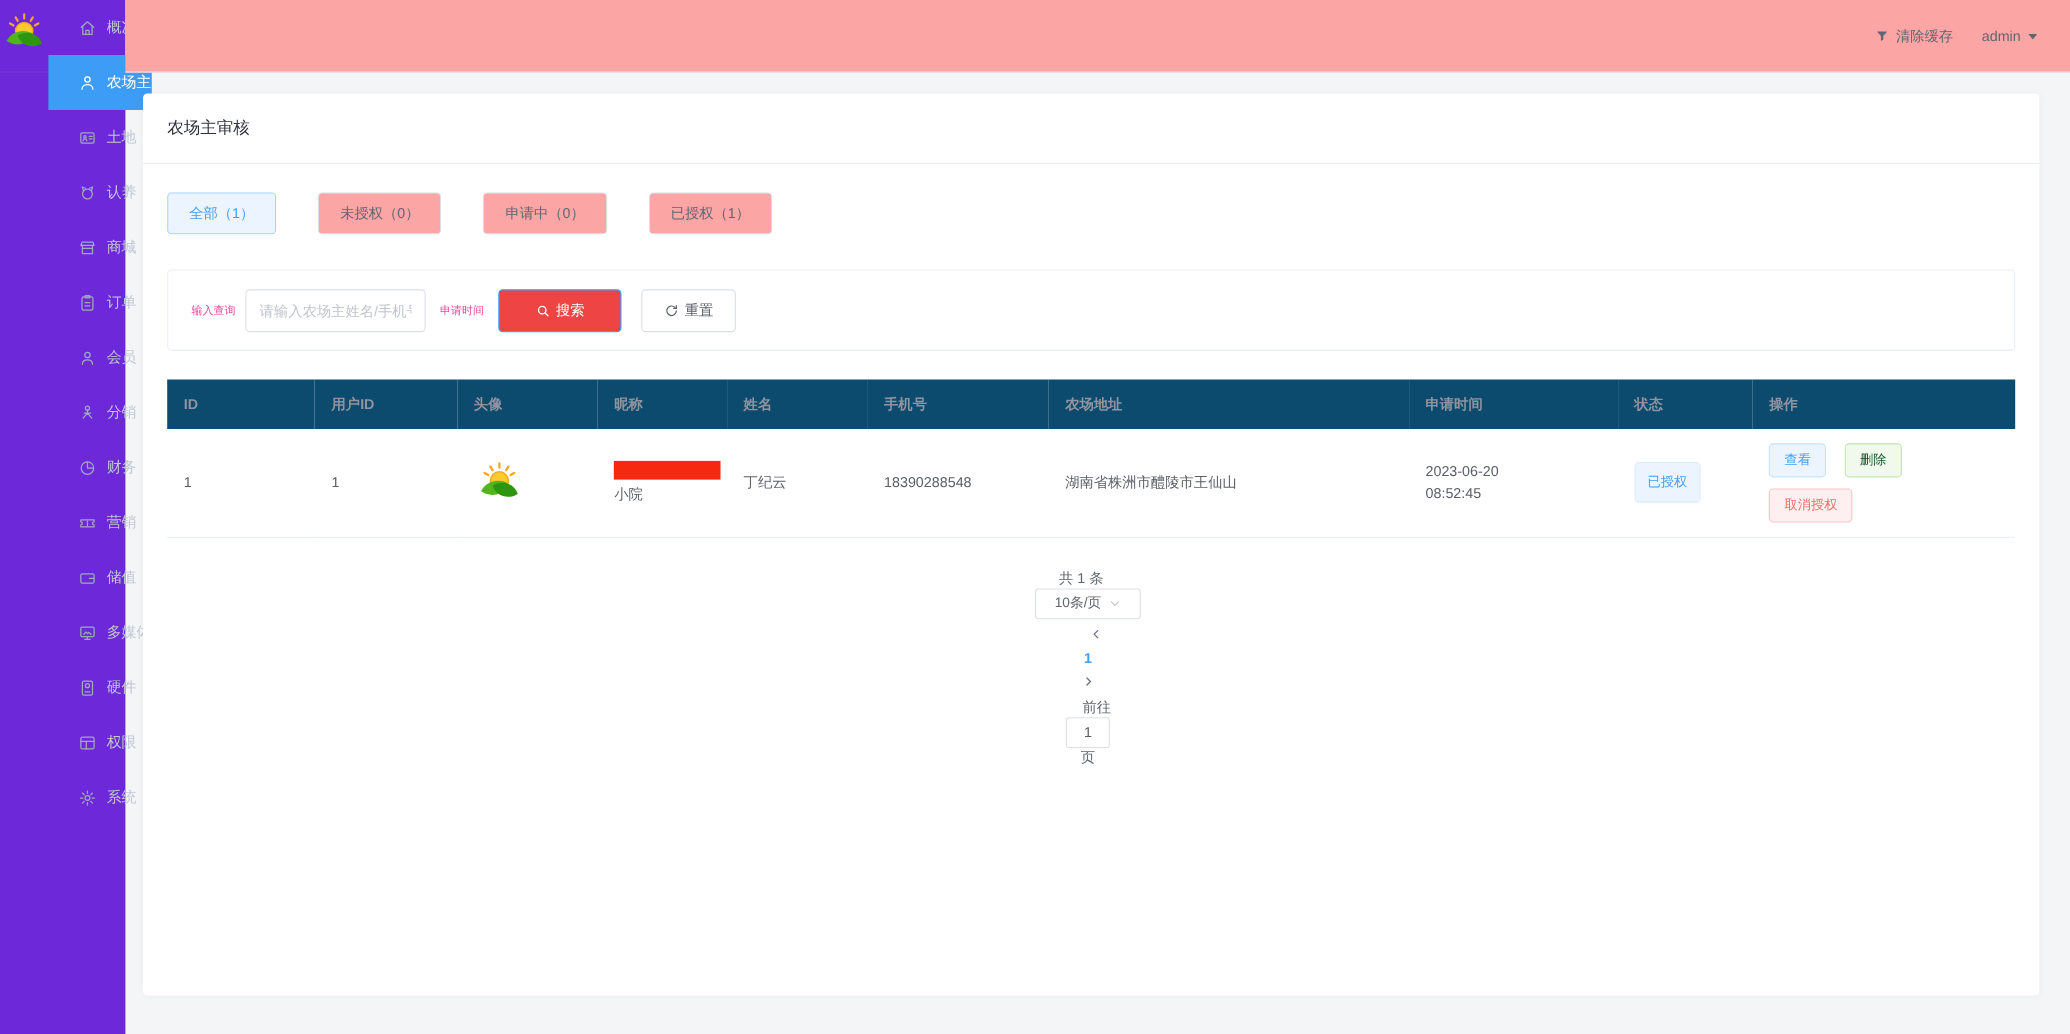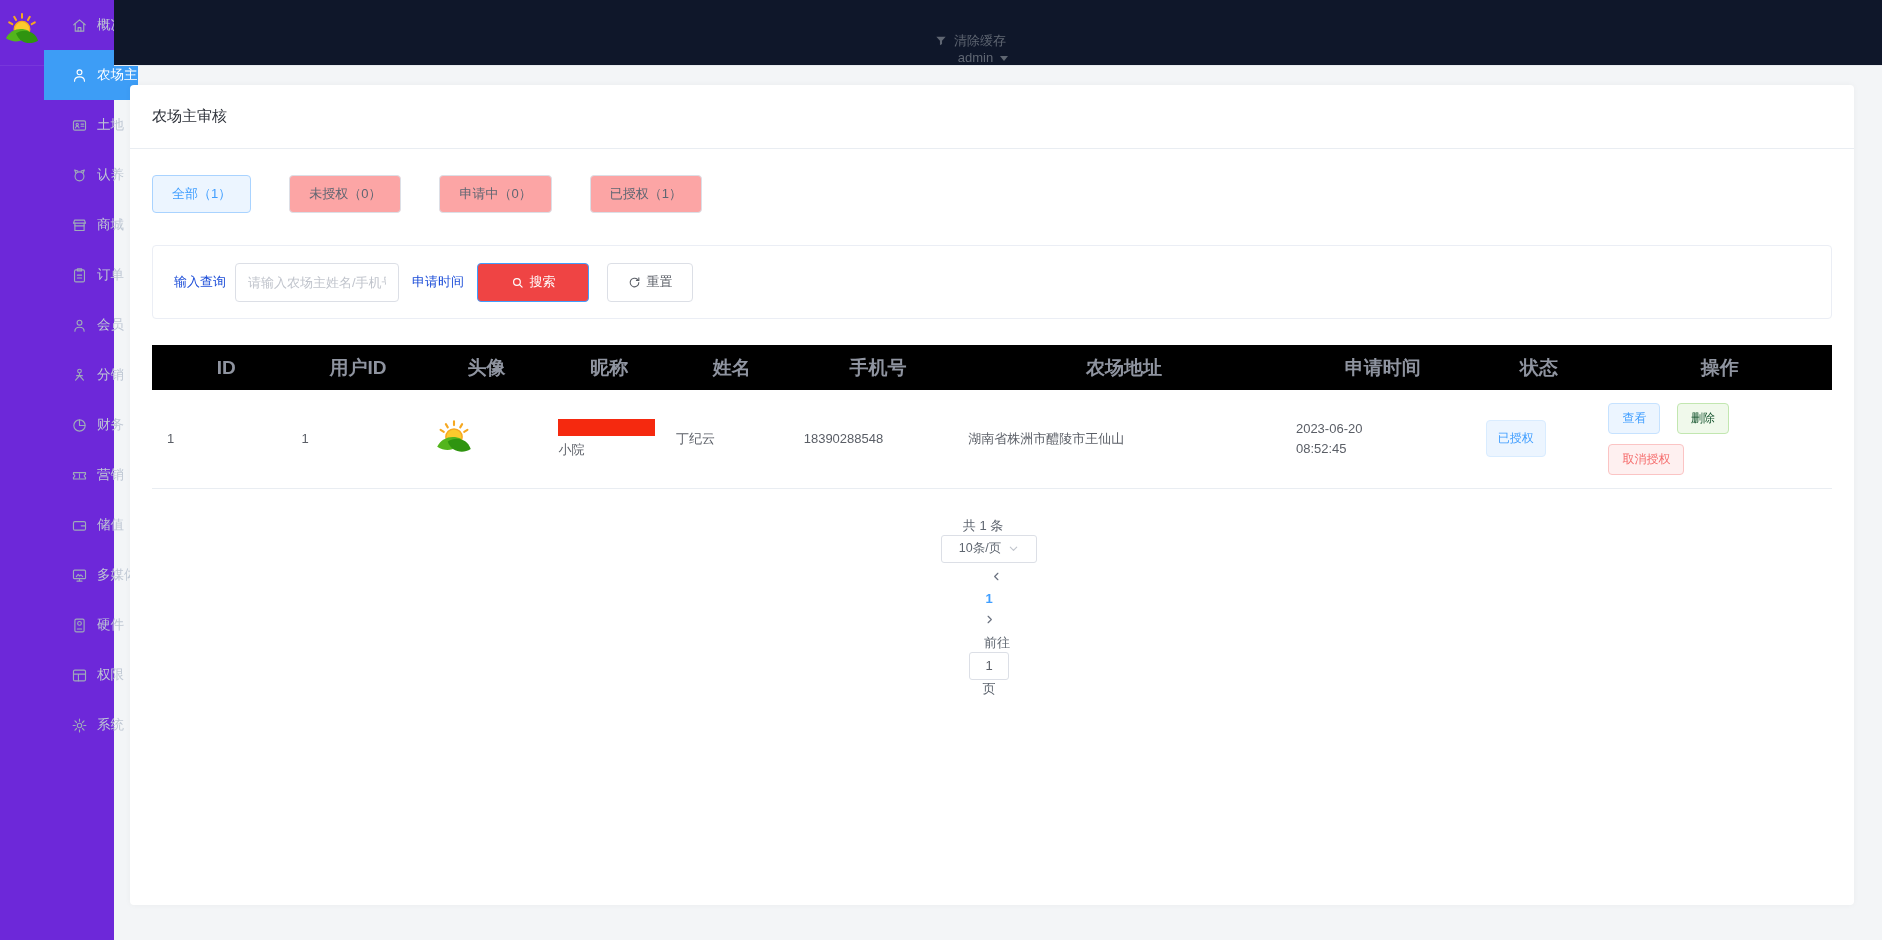--- a/index.html
+++ b/index.html
@@ -12,55 +12,55 @@
   .side-nav{flex:1;}
   .side-item{height:50px;display:flex;align-items:center;padding-left:27px;cursor:pointer;color:#bfc8d4;}
   .side-item .sicon{width:17px;height:17px;display:flex;align-items:center;color:#9fabb9;flex-shrink:0;}
   .side-item .sicon svg{width:17px;height:17px;}
   .side-item .slabel{font-size:13.5px;margin-left:9px;white-space:nowrap;}
   .side-item.active{background:#3d9df6;color:#ffffff;}
   .side-item.active .sicon{color:#ffffff;}
 
   
   .right-col{flex:1;display:flex;flex-direction:column;min-width:0;}
-  .topbar{height:66px;background:#0f172a;border-bottom:1px solid #e7eaee;display:flex;align-items:center;justify-content:flex-end;padding-right:30px;flex-shrink:0;flex-direction:column;}
+  .topbar{height:66px;background:#fca5a5;border-bottom:1px solid #e7eaee;display:flex;align-items:center;justify-content:flex-end;padding-right:30px;flex-shrink:0;}
   .topbar-item{display:flex;align-items:center;color:#5f6672;font-size:13px;cursor:pointer;}
   .clear-cache{margin-right:26px;}
   .clear-cache svg{width:14px;height:14px;margin-right:6px;color:#5f6672;}
   .caret-down{width:0;height:0;border-left:4.5px solid transparent;border-right:4.5px solid transparent;border-top:5.5px solid #5f6672;margin-left:7px;margin-top:1px;}
 
   .main{flex:1;padding:19px 28px 35px 16px;overflow:hidden;}
   .card{background:#ffffff;border-radius:4px;height:820px;box-shadow:0 0 6px rgba(0,0,0,.04);display:flex;flex-direction:column;}
   .card-title{height:64px;display:flex;align-items:center;padding:0 22px;font-size:15px;color:#2e323a;border-bottom:1px solid #e9edf2;flex-shrink:0;}
   .card-body{padding:26px 22px 0 22px;flex:1;overflow:hidden;}
 
   
   .tabs{display:flex;}
   .tab-btn{margin-right:38px;padding:0 19px;height:38px;display:flex;align-items:center;font-size:13px;border:1px solid #dcdfe6;border-radius:4px;background:#fca5a5;color:#5f6672;cursor:pointer;}
   .tab-btn.active{background:#ecf5ff;border-color:#a9d3ff;color:#409eff;}
 
   
   .filter-box{margin-top:32px;border:1px solid #ebeef5;border-radius:4px;height:74px;display:flex;align-items:center;padding-left:21px;}
-  .f-label{font-size:13px;color:#1d4ed8;white-space:nowrap;}
+  .f-label{font-size:10px;color:#ec4899;white-space:nowrap;}
   .query-input{width:164px;height:39px;border:1px solid #dcdfe6;border-radius:4px;margin-left:9px;padding:0 12px;font-size:13px;color:#5a5e66;outline:none;font-family:inherit;}
   .query-input::placeholder{color:#c0c4cc;}
   .date-label{margin-left:13px;}
   .date-range{width:422px;height:39px;border:1px solid #dcdfe6;border-radius:4px;margin-left:9px;display:flex;align-items:center;padding:0 12px;background:#fff;}
   .date-range svg{width:15px;height:15px;color:#c0c4cc;flex-shrink:0;}
   .date-input{flex:1;border:none;outline:none;text-align:center;font-size:13px;color:#5a5e66;font-family:inherit;min-width:0;background:transparent;}
   .date-input::placeholder{color:#c0c4cc;}
   .date-sep{font-size:13px;color:#5a5e66;padding:0 4px;}
   .btn{height:39px;border-radius:4px;display:flex;align-items:center;justify-content:center;font-size:13px;cursor:pointer;border:1px solid transparent;font-family:inherit;}
   .btn svg{width:13px;height:13px;margin-right:6px;}
   .btn-search{width:112px;background:#ef4444;border-color:#409eff;color:#ffffff;margin-left:13px;}
   .btn-reset{width:86px;background:#ffffff;border-color:#dcdfe6;color:#5a5e66;margin-left:18px;}
 
   
   table.grid{width:100%;border-collapse:collapse;margin-top:26px;table-layout:fixed;}
-  table.grid th{background:#000000;height:45px;text-align:center;padding-left:15px;font-size:19px;color:#8f94a0;font-weight:bold;white-space:nowrap;}
+  table.grid th{background:#0c4a6e;height:45px;text-align:left;padding-left:15px;font-size:13px;color:#8f94a0;font-weight:bold;white-space:nowrap;}
   table.grid td{height:98px;padding-left:15px;font-size:13px;color:#5a5e66;border-bottom:1px solid #e9edf2;vertical-align:middle;}
   .avatar{width:46px;height:46px;border-radius:50%;overflow:hidden;display:flex;align-items:center;justify-content:center;}
   .nick-redact{width:97px;height:17px;background:#f5290f;}
   .nick-line2{margin-top:5px;}
   .time-line{line-height:1.55;}
   .status-badge{display:inline-block;padding:9px 11px;background:#ecf5ff;border:1px solid #d9ecff;border-radius:4px;color:#409eff;font-size:12px;}
   .mini-btn{display:inline-block;padding:6px 13px;border-radius:4px;font-size:12px;cursor:pointer;border:1px solid transparent;}
   .btn-view{background:#ecf5ff;border-color:#c6e2ff;color:#409eff;margin-right:13px;}
   .btn-delete{background:#f0f9eb;border-color:#c2e7b0;color:#14532d;}
   .btn-revoke{background:#fef0f0;border-color:#fbc4c4;color:#f56c6c;margin-top:10px;}

